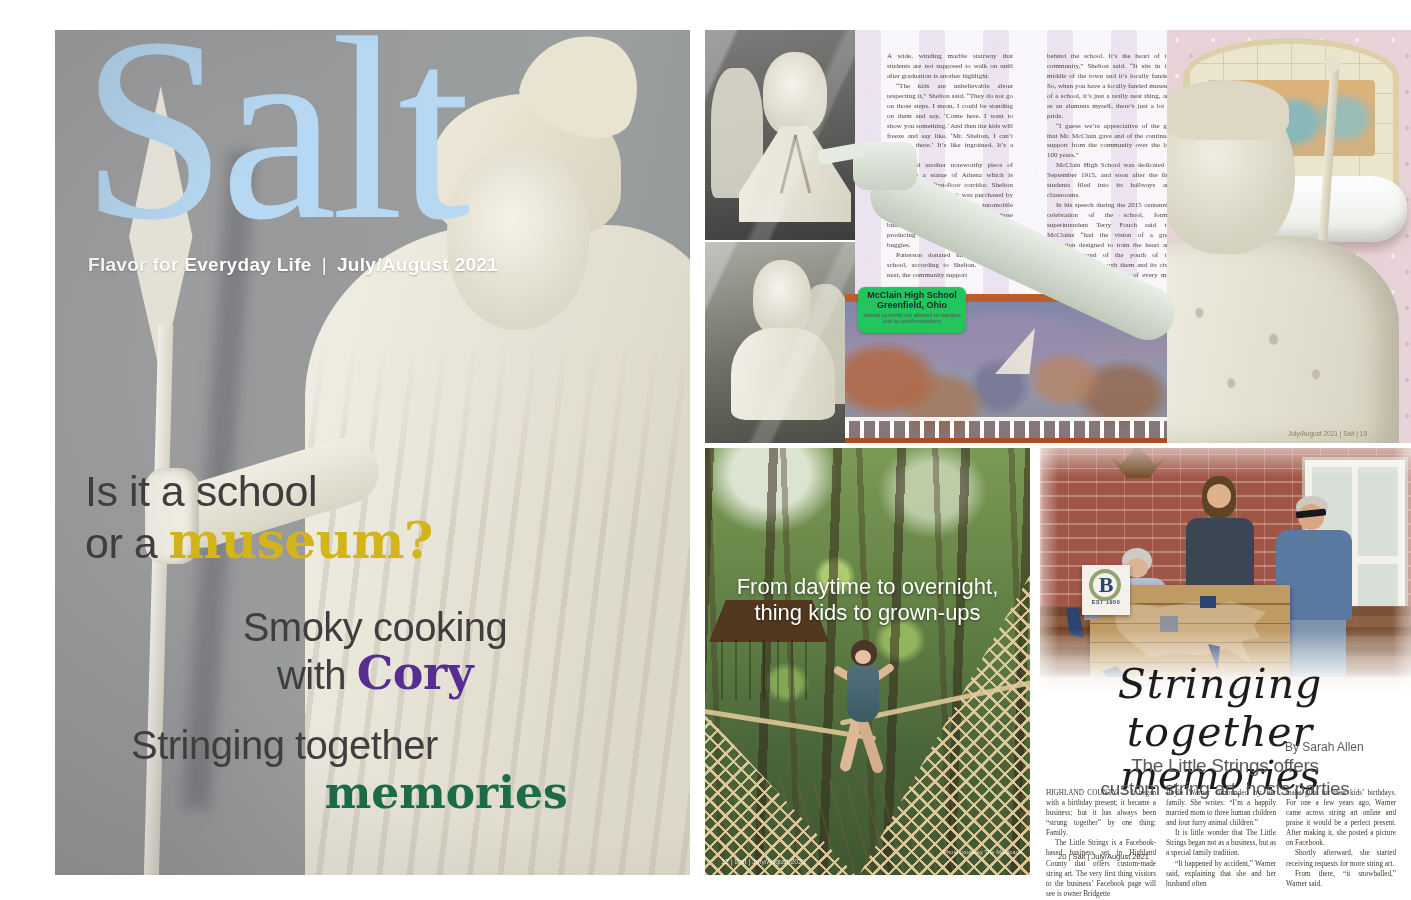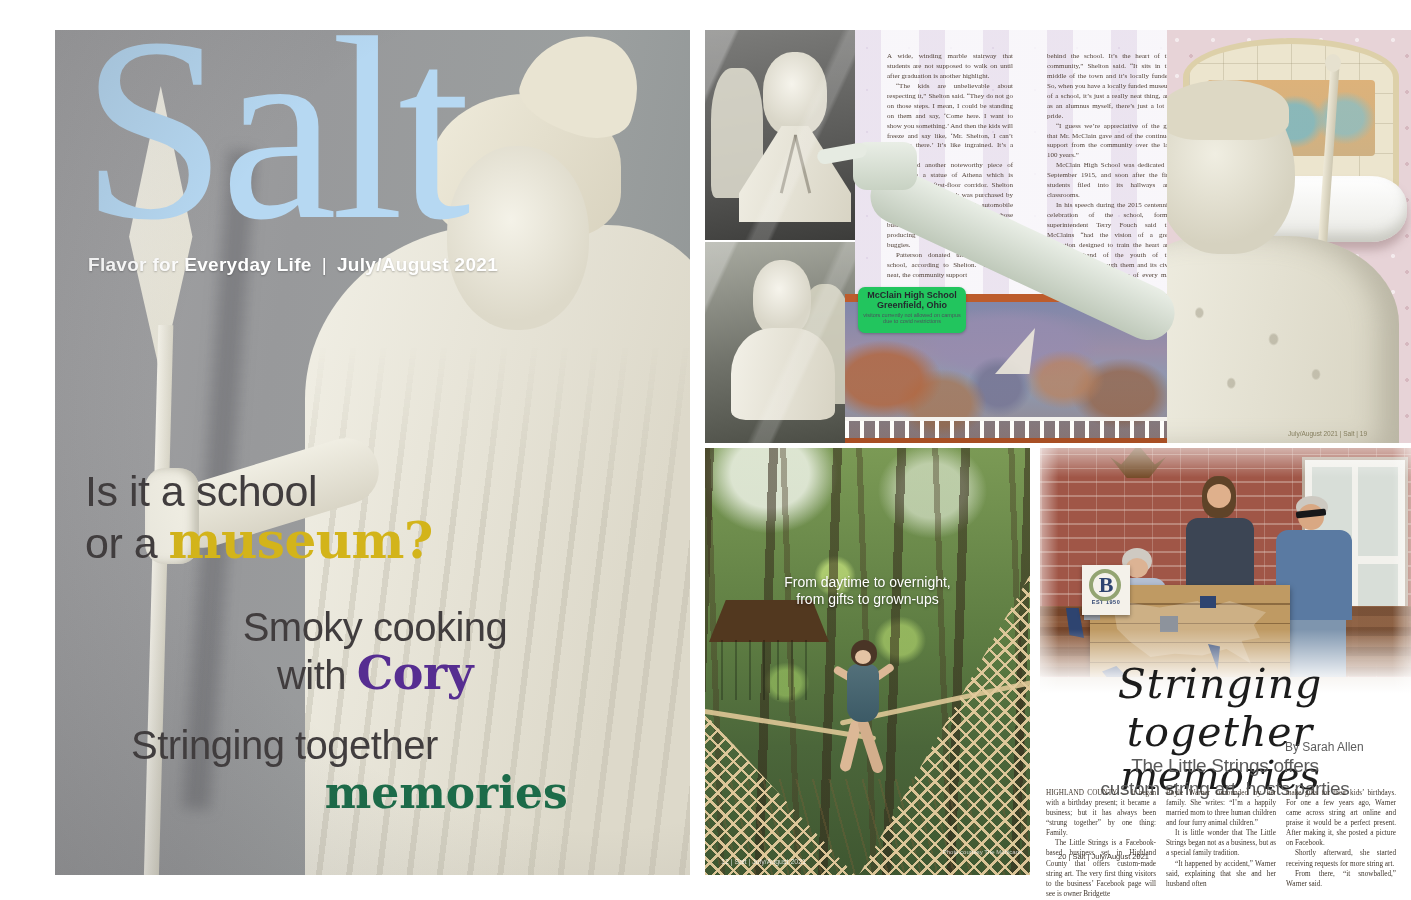--- a/index.html
+++ b/index.html
@@ -186,21 +186,21 @@
   .girl .arm-r { position:absolute; left:40px; top:28px; width:22px; height:8px; background:#dcb896; border-radius:5px; transform:rotate(-35deg); }
   .girl .leg-l { position:absolute; left:12px; top:80px; width:11px; height:52px; background:#dcb896; border-radius:6px; transform:rotate(14deg); }
   .girl .leg-r { position:absolute; left:32px; top:78px; width:11px; height:56px; background:#d3ae8c; border-radius:6px; transform:rotate(-18deg); }
   .th-title { position:absolute; left:0; top:40px; width:100%; text-align:center;
            font-family:"DejaVu Sans", sans-serif; font-weight:800; letter-spacing:3px; }
   .th-title .t1 { display:block; font-size:31px; color:#cfa449; -webkit-text-stroke:1.3px #6e5417;
            text-shadow:0 2px 3px rgba(0,0,0,.35); }
   .th-title .t2 { display:block; margin-top:2px; font-size:38px; color:#8fd133; -webkit-text-stroke:1.4px #33631a;
            text-shadow:0 2px 3px rgba(0,0,0,.35); }
   .th-sub { position:absolute; left:0; top:126px; width:100%; text-align:center; color:#fff;
-           font-size:14px; line-height:1.18; text-shadow:0 1px 3px rgba(0,0,0,.55); }
+           font-size:22px; line-height:1.18; text-shadow:0 1px 3px rgba(0,0,0,.55); }
   .th-footer { position:absolute; left:16px; bottom:10px; font-size:7px; color:rgba(255,255,255,.8); }
   .th-credit { position:absolute; right:8px; bottom:20px; font-size:6px; color:rgba(255,255,255,.75); }
 
   
   .strings { position:absolute; left:1040px; top:448px; width:371px; height:445px; background:#fff; }
   .porch-photo { position:absolute; left:0; top:0; width:100%; height:245px; overflow:hidden;
            background-color:#a05647;
            background-image:
              repeating-linear-gradient(0deg, rgba(226,204,194,.4) 0 1.5px, transparent 1.5px 14px),
              repeating-linear-gradient(90deg, rgba(226,204,194,.3) 0 1.5px, transparent 1.5px 28px); }
@@ -371,21 +371,21 @@
       <div class="arm-l"></div>
         <div class="arm-r"></div>
       <div class="leg-l"></div>
         <div class="leg-r"></div>
       <div class="dress"></div>
       <div class="hair"></div>
         <div class="face"></div>
     </div>
     <div class="th-sub">
       <div>From daytime to overnight,</div>
-      <div>from gifts to grown-ups</div>
+      <div>thing kids to grown-ups</div>
     </div>
     <div class="th-credit">Photo courtesy The Mohicans</div>
     <div class="th-footer">12 | Salt | July/August 2021</div>
   </section>
 
   <section class="strings">
     <div class="porch-photo">
       <div class="window"></div>
       <div class="eagle"></div>
       <div class="bench"></div>

